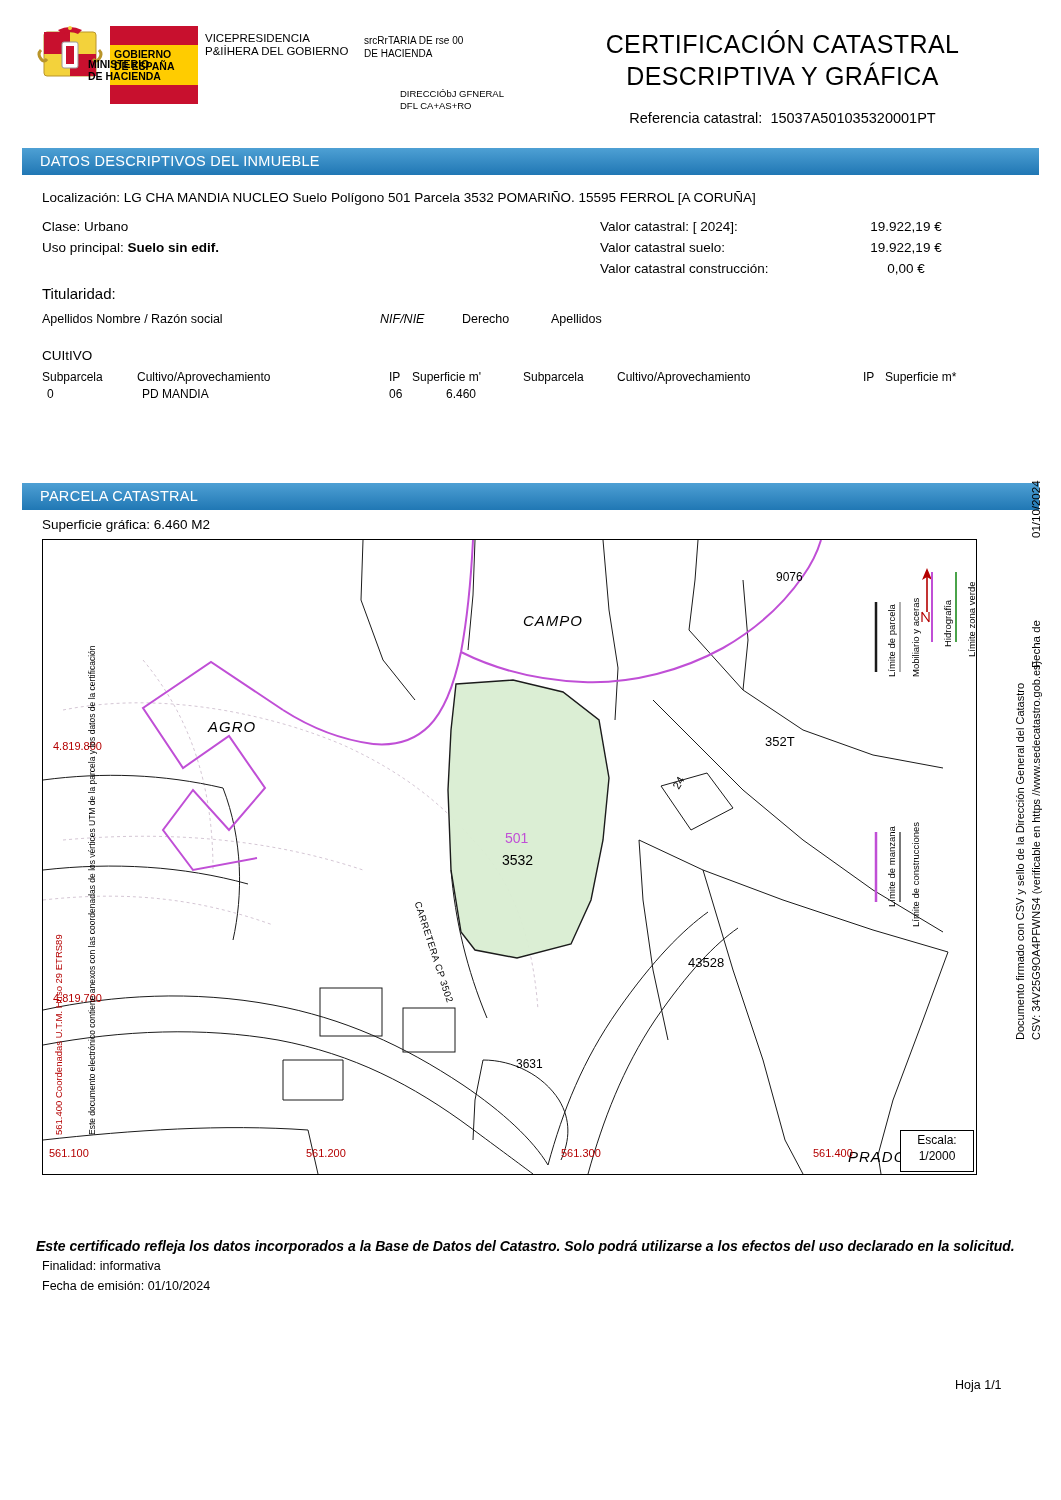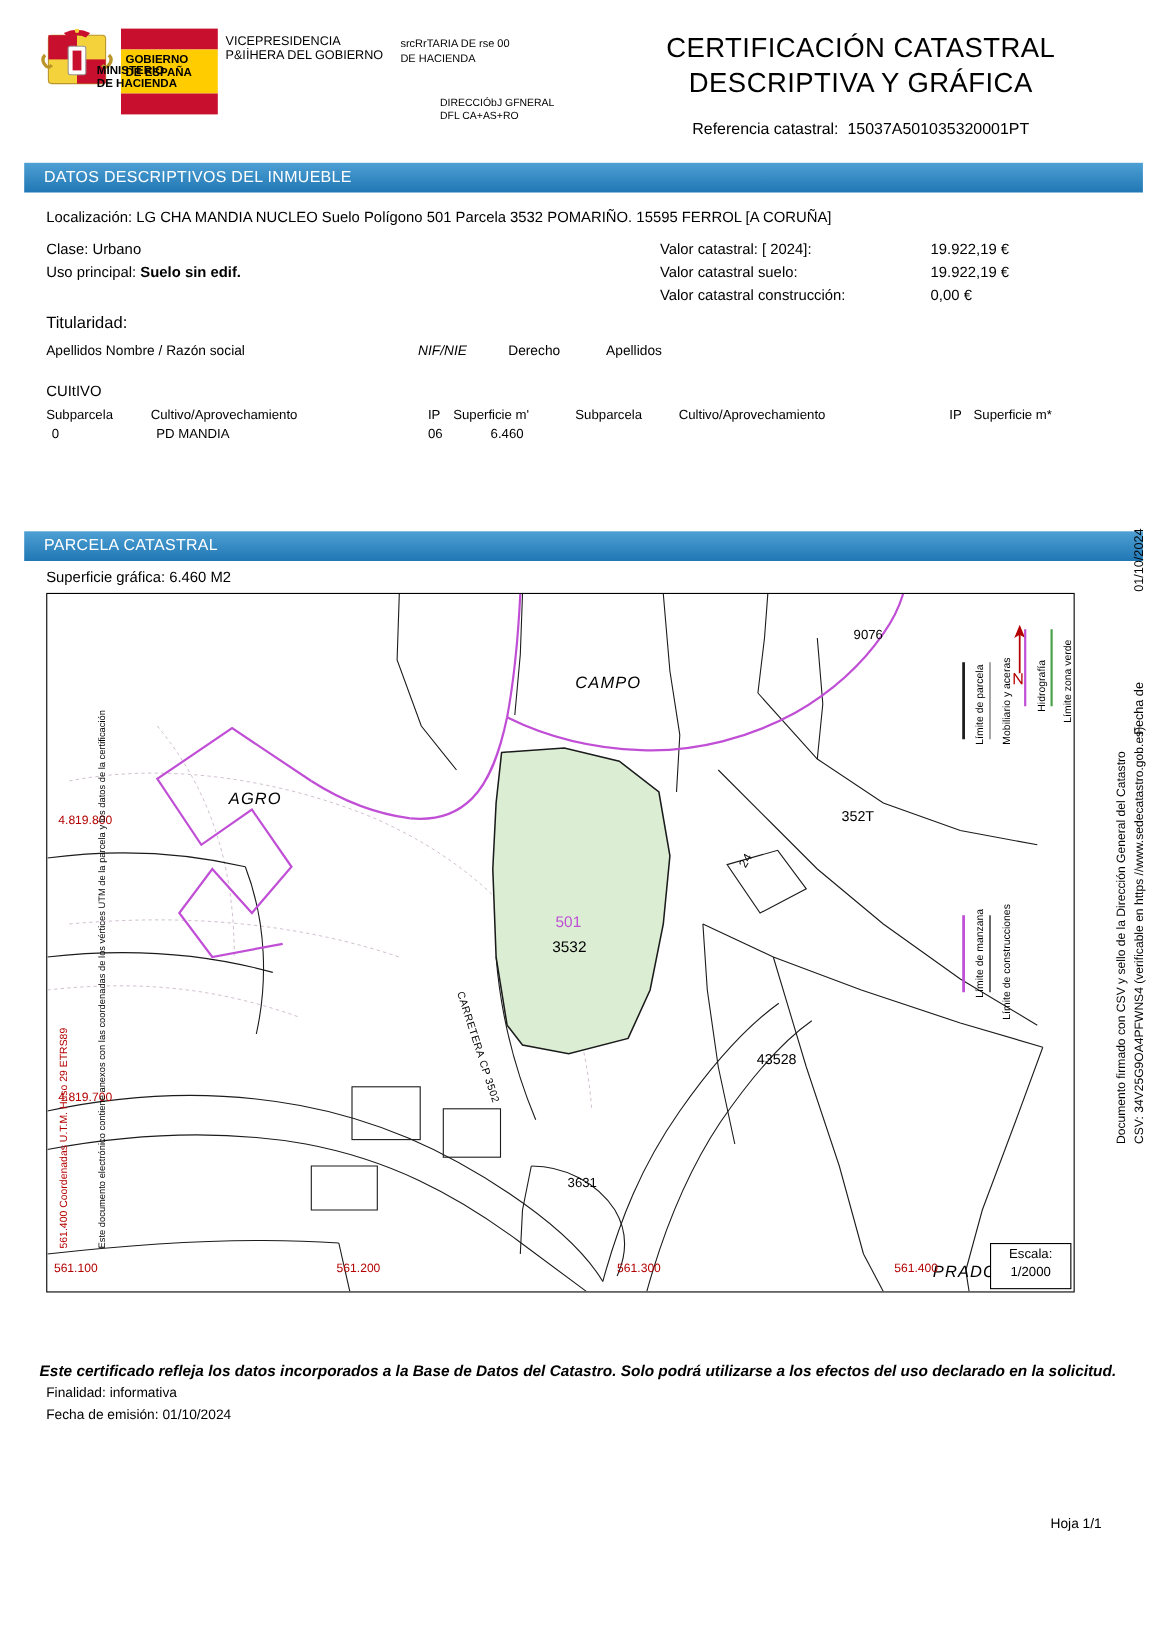--- a/index.html
+++ b/index.html
@@ -98,21 +98,21 @@
   
   .sect-datos { position: absolute; left: 0; top: 182px; width: 1061px; }
   .loc {
     position: absolute; left: 42px; top: 8px;
     font-size: 13.5px;
   }
   .row-clase { position: absolute; left: 42px; top: 37px; font-size: 13.5px; }
   .row-uso { position: absolute; left: 42px; top: 58px; font-size: 13.5px; }
   .row-uso b { font-weight: bold; }
   .vc-label { position: absolute; font-size: 13.5px; }
-  .vc-val { position: absolute; font-size: 13.5px; text-align: left; width: 120px; }
+  .vc-val { position: absolute; font-size: 13.5px; text-align: center; width: 120px; }
   .titularidad { position: absolute; left: 42px; top: 103px; font-size: 15px; }
   .tit-hdr { position: absolute; top: 130px; font-size: 12.5px; }
   .cultivo-title { position: absolute; left: 42px; top: 166px; font-size: 13.5px; }
   .cult-hdr { position: absolute; top: 188px; font-size: 12px; }
   .cult-val { position: absolute; top: 205px; font-size: 12px; }
 
   
   .sup-graf {
     position: absolute; left: 42px; top: 517px; font-size: 13.5px;
   }
@@ -359,21 +359,21 @@
     <div class="mlbl italic" style="left:480px; top:44px; font-size:15px;margin-top:28px;">CAMPO</div>
     <div class="mlbl italic" style="left:165px; top:178px; font-size:15px;">AGRO</div>
     <div class="mlbl italic" style="left:805px; top:608px; font-size:15px;">PRADO</div>
 
     <div class="mlbl" style="left:462px; top:290px; color:#c04fd6; font-size:14px;">501</div>
     <div class="mlbl" style="left:459px; top:312px; font-size:14px;">3532</div>
 
     <div class="mlbl" style="left:733px; top:30px;">9076</div>
     <div class="mlbl" style="left:722px; top:194px; font-size:13px;">352T</div>
     <div class="mlbl" style="left:645px; top:415px; font-size:13px;">43528</div>
-    <div class="mlbl" style="left:473px; top:528px; font-size:12px;text-align:right;">3631</div>
+    <div class="mlbl" style="left:473px; top:517px; font-size:12px;text-align:right;">3631</div>
     <div class="mlbl" style="left:627px; top:245px; font-size:11px; transform:rotate(-60deg); transform-origin:left top;">24</div>
 
     <div class="mlbl" style="left:380px; top:360px; font-size:9.5px; transform:rotate(72deg); transform-origin:left top; letter-spacing:0.5px;">CARRETERA CP 3502</div>
 
     <div class="mlbl coord" style="left:10px; top:200px;">4.819.800</div>
     <div class="mlbl coord" style="left:10px; top:452px;">4.819.700</div>
     <div class="mlbl coord" style="left:6px; top:607px;">561.100</div>
     <div class="mlbl coord" style="left:263px; top:607px;">561.200</div>
     <div class="mlbl coord" style="left:518px; top:607px;">561.300</div>
     <div class="mlbl coord" style="left:770px; top:607px;">561.400</div>

